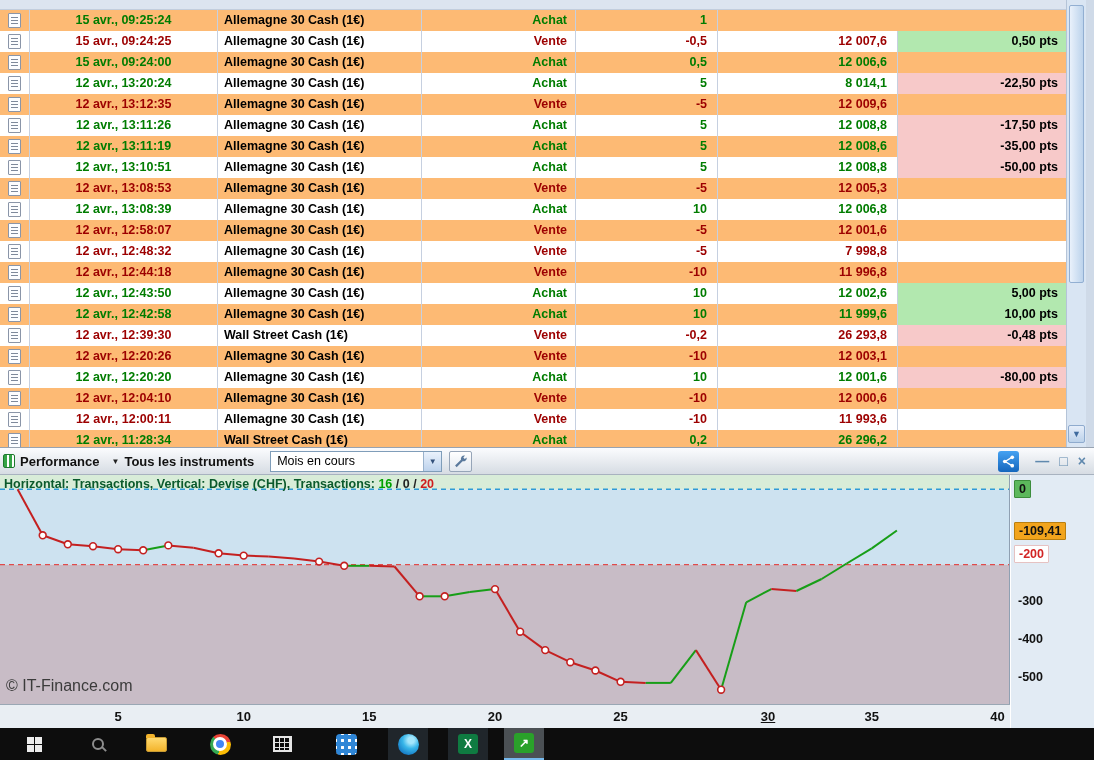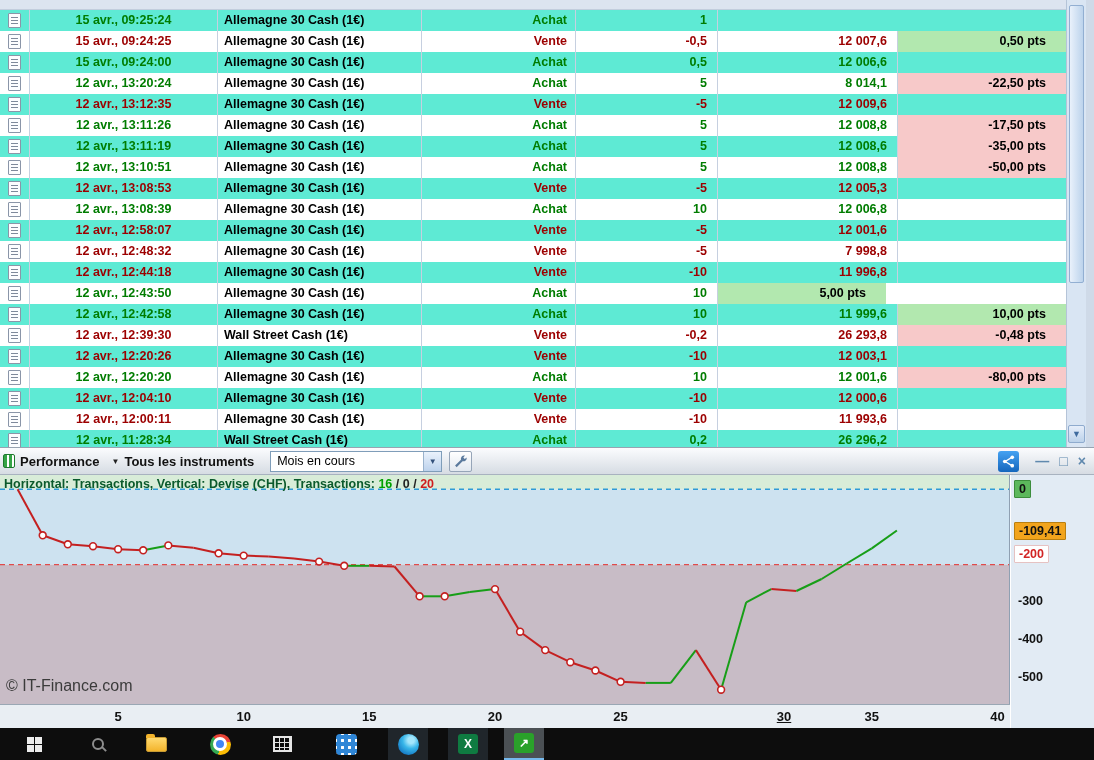--- a/index.html
+++ b/index.html
@@ -5,30 +5,30 @@
 *{margin:0;padding:0;box-sizing:border-box}
 html,body{width:1094px;height:760px;overflow:hidden;background:#fff;
  font-family:"Liberation Sans",sans-serif}
 #app{position:relative;width:1094px;height:760px;background:#fff;overflow:hidden}
 
 
 #table{position:absolute;left:0;top:0;width:1094px;height:447px;background:#fff;overflow:hidden}
 #rows{position:absolute;left:0;top:0;width:1066px;height:447px;overflow:hidden}
 .sliver{height:10px;background:#dce4f0;border-bottom:1px solid #c2cddd}
 .trow{display:flex;height:21px;line-height:21px;font-size:12.5px;font-weight:bold;white-space:nowrap}
-.trow.shade{background:#5eead4}
+.trow.shade{background:#fdba74}
 .trow.plain{background:#ffffff}
 .tcell{height:21px;border-right:1px solid #c6d0e0;overflow:hidden}
 .c-icon{width:30px;display:flex;align-items:center;justify-content:center}
 .c-date{width:188px;text-align:center}
 .c-inst{width:204px;padding-left:6px;color:#000}
 .c-side{width:154px;text-align:right;padding-right:8px}
 .c-qty{width:142px;text-align:right;padding-right:10px}
 .c-price{width:180px;text-align:right;padding-right:10px}
-.c-pts{width:168px;text-align:right;padding-right:20px;color:#000;border-right:none}
+.c-pts{width:168px;text-align:right;padding-right:8px;color:#000;border-right:none}
 .buy .c-date,.buy .c-side,.buy .c-qty,.buy .c-price{color:#007c00}
 .sell .c-date,.sell .c-side,.sell .c-qty,.sell .c-price{color:#9c0000}
 .pts-pos{background:#b2e8af}
 .pts-neg{background:#f7c9c9}
 .doc-icon{display:inline-block;width:13px;height:15px;background:#fcfdff;border:1px solid #8a95a8;border-radius:1px;position:relative}
 .doc-icon::before{content:"";position:absolute;left:2px;top:3px;width:7px;height:8px;
  background:repeating-linear-gradient(#7e899b 0 1px,transparent 1px 3px)}
 
 
 #scrollbar{position:absolute;left:1066px;top:0;width:20px;height:447px;background:#d9e5f3;border-left:1px solid #b5c4d8}
@@ -257,20 +257,21 @@
     <div class="tcell c-pts"></div>
   </div>
         <div class="trow plain buy">
     <div class="tcell c-icon">
             <span class="doc-icon"></span>
           </div>
     <div class="tcell c-date">12 avr., 12:43:50</div>
     <div class="tcell c-inst">Allemagne 30 Cash (1€)</div>
     <div class="tcell c-side">Achat</div>
     <div class="tcell c-qty">10</div>
+    <div class="tcell c-price">12 002,6</div>
     <div class="tcell c-pts pts-pos">5,00 pts</div>
   </div>
         <div class="trow shade buy">
     <div class="tcell c-icon">
             <span class="doc-icon"></span>
           </div>
     <div class="tcell c-date">12 avr., 12:42:58</div>
     <div class="tcell c-inst">Allemagne 30 Cash (1€)</div>
     <div class="tcell c-side">Achat</div>
     <div class="tcell c-qty">10</div>
@@ -462,21 +463,21 @@
       <div class="ylab ax-plain" style="top: 118.306px;">-300</div>
       <div class="ylab ax-plain" style="top: 155.97px;">-400</div>
       <div class="ylab ax-plain" style="top: 193.635px;">-500</div>
     </div>
   <div id="xaxis">
       <div class="xlab" style="left: 101.085px;">5</div>
       <div class="xlab" style="left: 226.706px;">10</div>
       <div class="xlab" style="left: 352.328px;">15</div>
       <div class="xlab" style="left: 477.95px;">20</div>
       <div class="xlab" style="left: 603.572px;">25</div>
-      <div class="xlab" style="left: 767px; text-decoration: underline;">30</div>
+      <div class="xlab" style="left: 751px; text-decoration: underline;">30</div>
       <div class="xlab" style="left: 854.816px;">35</div>
       <div class="xlab" style="left: 980.438px;">40</div>
     </div>
   <div id="corner"></div>
 
   <div id="taskbar">
       <div class="tb-slot" style="left: 14px;">
         <div class="ic-windows-start"></div>
       </div>
       <div class="tb-slot" style="left: 78px;">

